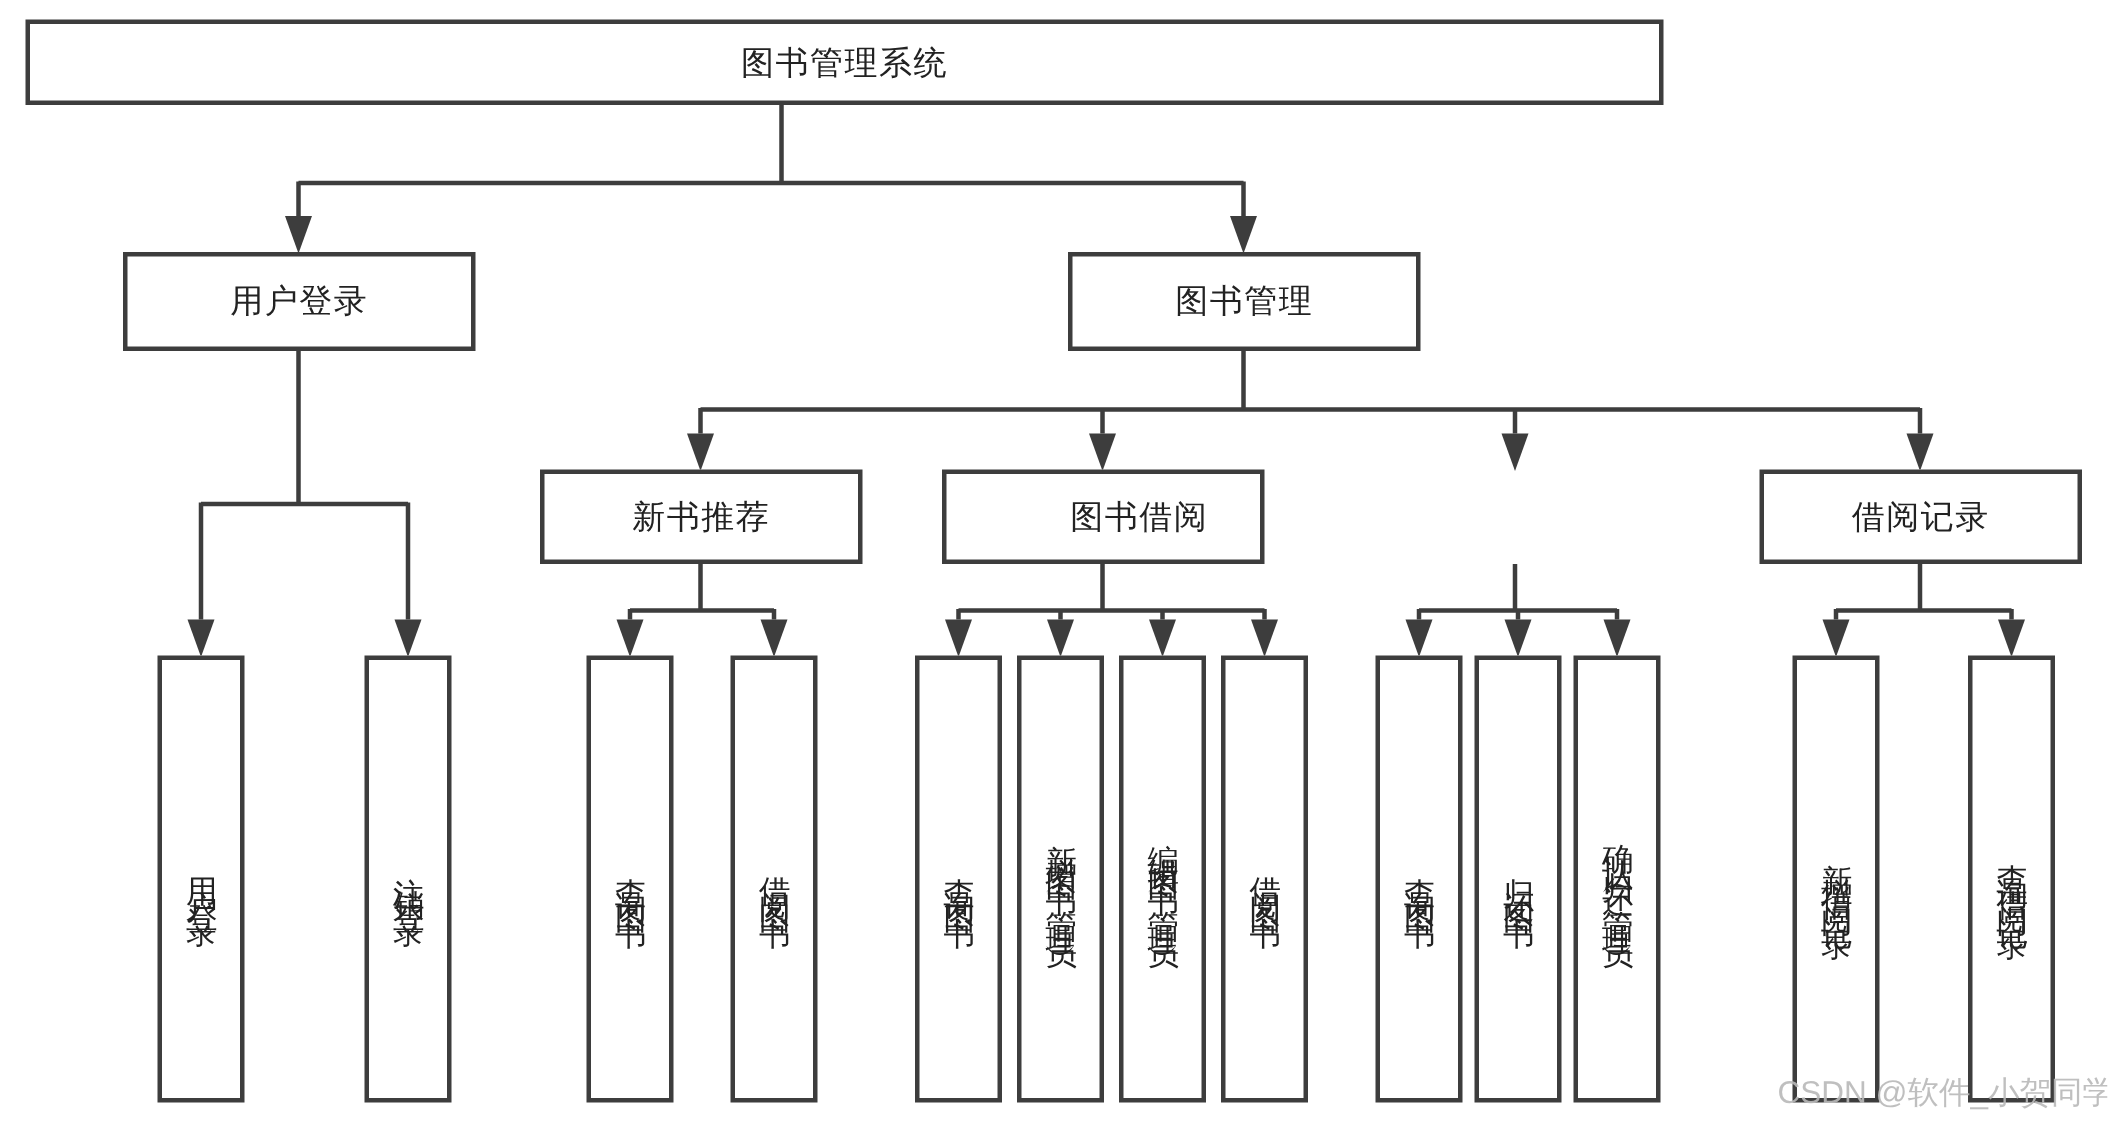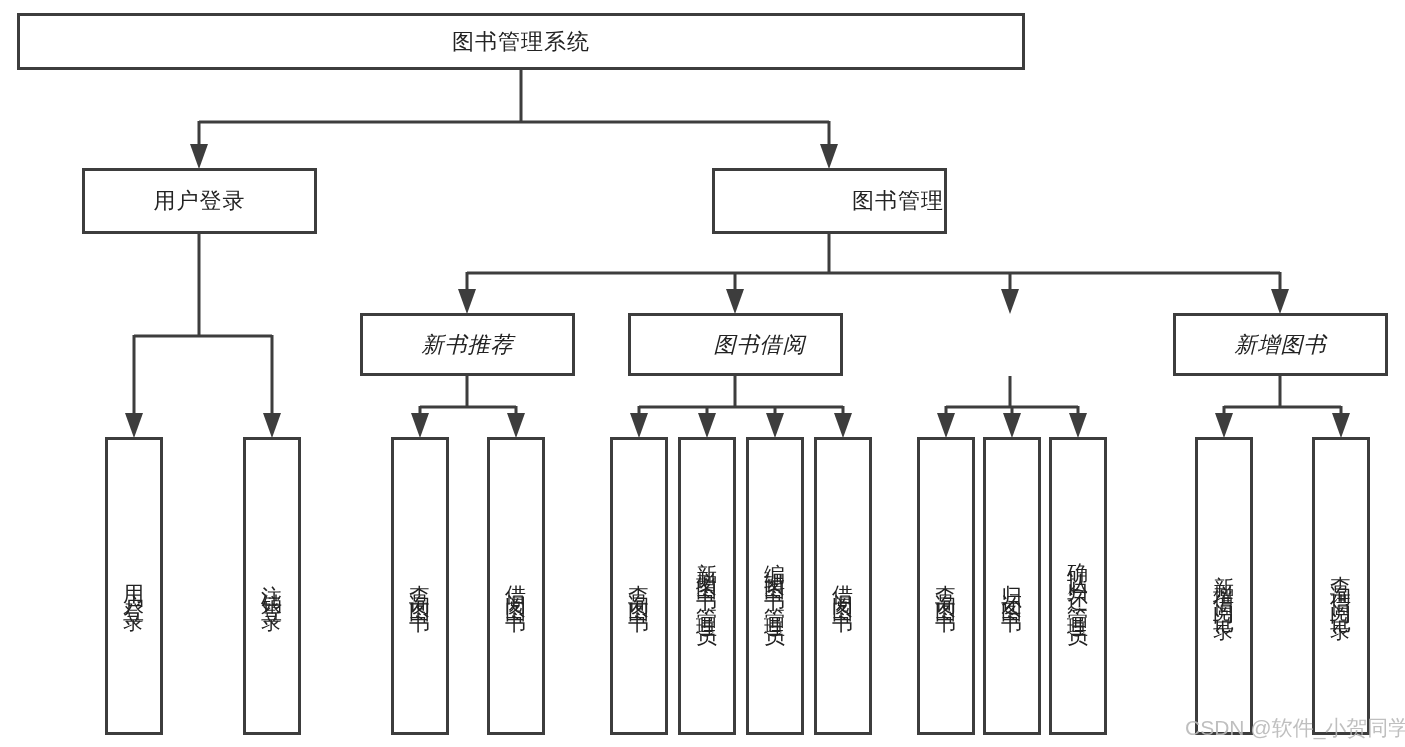--- a/index.html
+++ b/index.html
@@ -27,24 +27,24 @@
     border:3px solid var(--box-border);
     background:var(--box-fill);
     display:flex;align-items:center;justify-content:center;
     color:var(--text);
   }
   .hnode span{
     font-size:22px;
     letter-spacing:1px;
     white-space:nowrap;
   }
-  .root-node{left:17px;top:13px;width:1008px;height:57px;}
+  .root-node{left:17px;top:13px;width:1092px;height:57px;}
   .l2-0{left:82px;top:168px;width:235px;height:66px;}
-  .l2-1{left:712px;top:168px;width:235px;height:66px;justify-content:flex-end;}
-  .l3{top:313px;width:215px;height:63px;font-style:italic;}
+  .l2-1{left:712px;top:168px;width:235px;height:66px;}
+  .l3{top:313px;width:215px;height:63px;}
   .l3-0{left:360px;}
   .l3-1{left:628px;padding-left:48px;}
   .l3-2{left:903px;}
   .l3-3{left:1173px;}
   .leaf{top:437px;width:58px;height:298px;}
   .leaf span{
     writing-mode:vertical-rl;
     text-orientation:mixed;
     font-size:21px;
     letter-spacing:9px;
@@ -126,21 +126,21 @@
     <span>图书管理</span>
   </div>
 
   <div class="node hnode l3 l3-0">
     <span>新书推荐</span>
   </div>
   <div class="node hnode l3 l3-1">
     <span>图书借阅</span>
   </div>
   <div class="node hnode l3 l3-3">
-    <span>新增图书</span>
+    <span>借阅记录</span>
   </div>
 
   <div class="node leaf lf-0">
     <span>用户登录</span>
   </div>
   <div class="node leaf lf-1">
     <span>注销登录</span>
   </div>
 
   <div class="node leaf lf-2">

